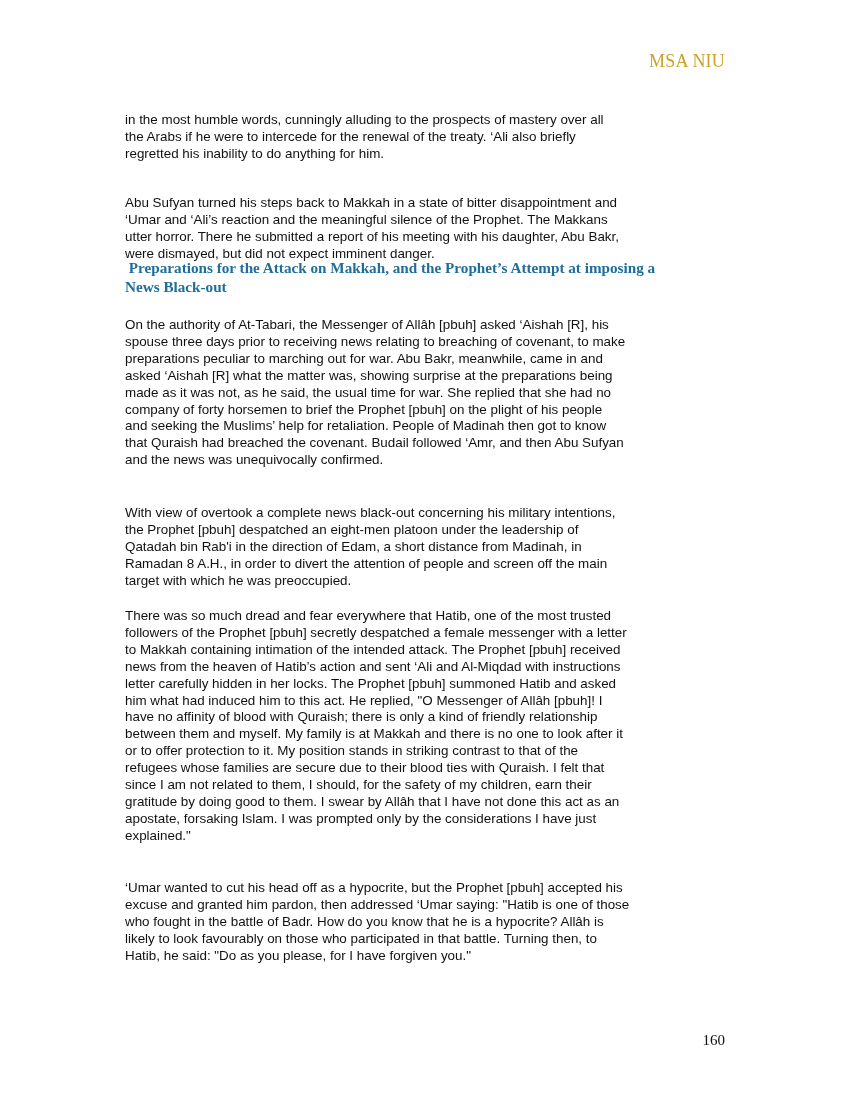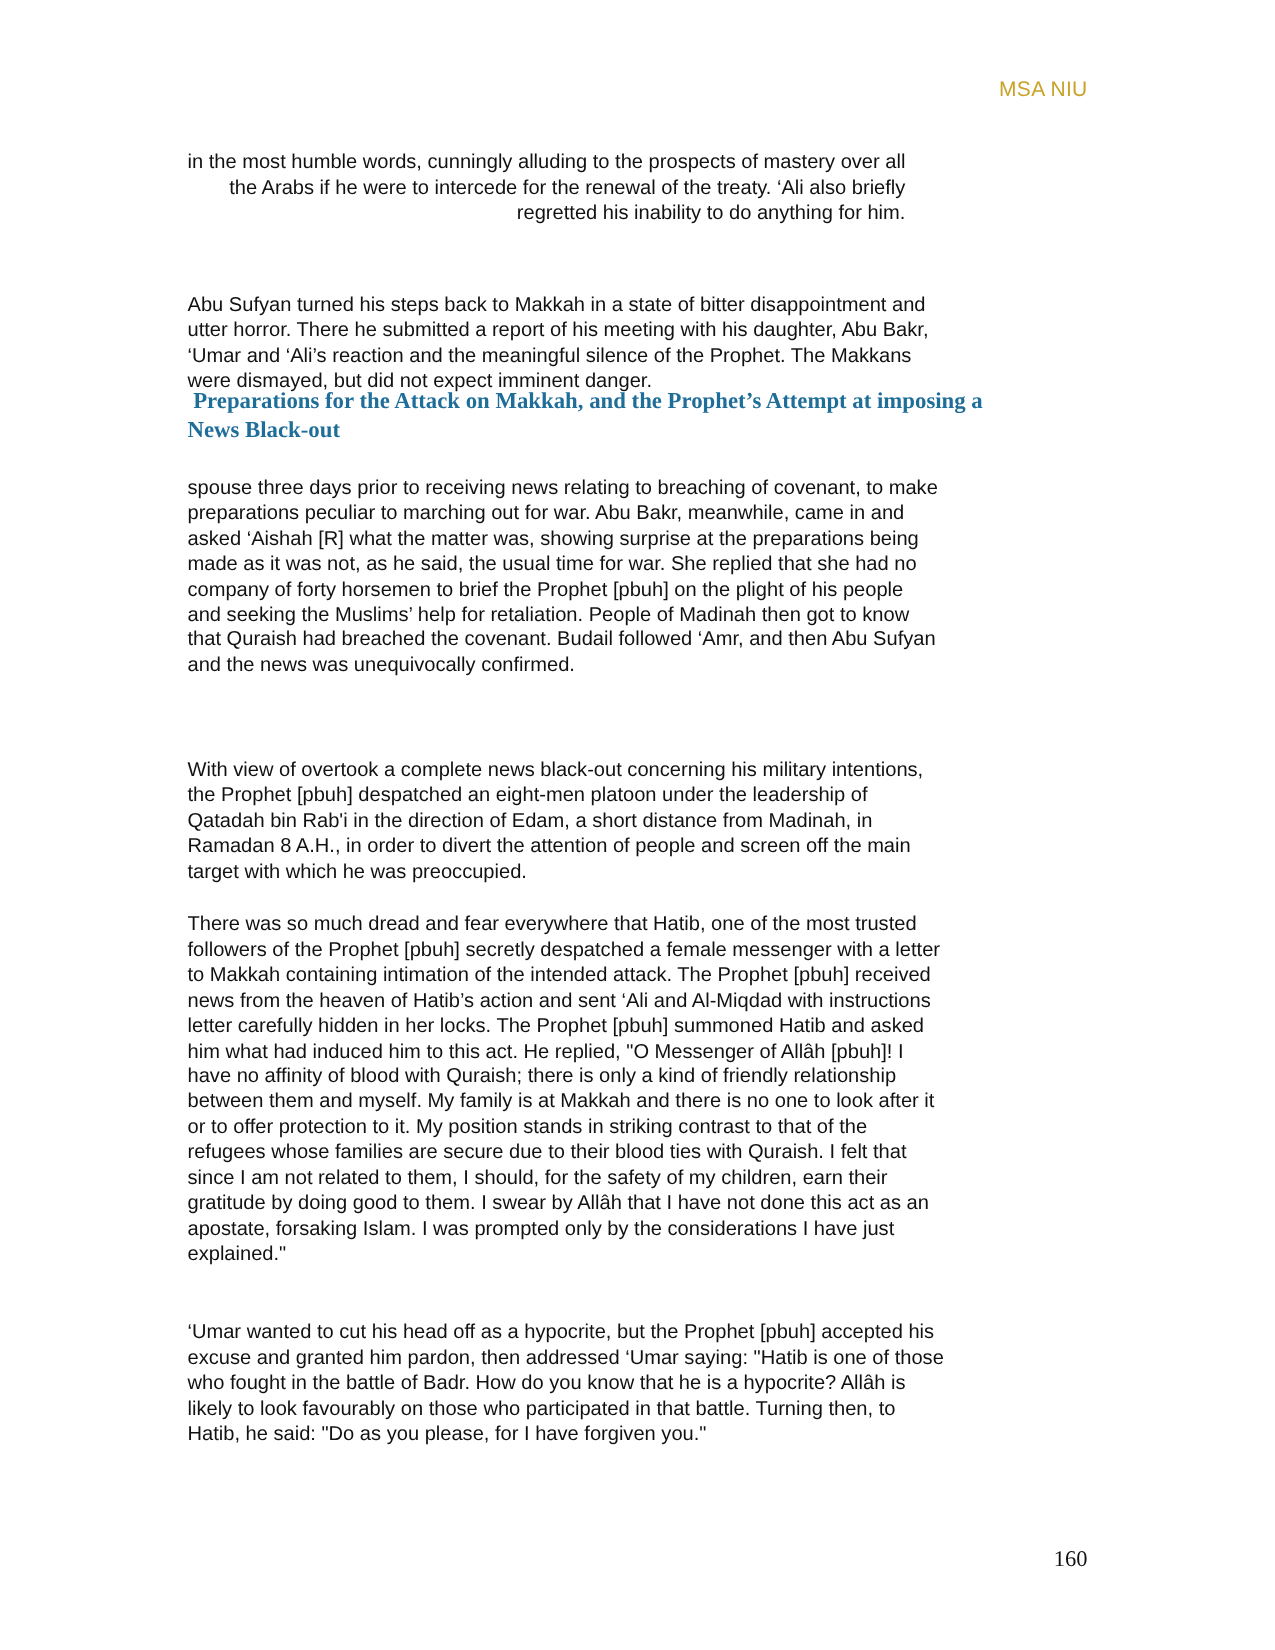--- a/index.html
+++ b/index.html
@@ -16,41 +16,41 @@
     .page {
       position: absolute;
       left: 0; top: 0;
       width: 850px; height: 1100px;
       background: #ffffff;
     }
     .running-header {
       position: absolute;
       right: 125px;
       top: 51px;
-      font-family: Liberation Sans, sans-serif;
-      font-size: 14px;
+      font-family: Liberation Serif, serif;
+      font-size: 18px;
       color: #c9a227;
       letter-spacing: 0.2px;
     }
     .content {
       position: absolute;
       left: 125px;
       top: 100px;
       width: 605px;
     }
     .para {
       font-family: "Liberation Sans", "DejaVu Sans", sans-serif;
       font-size: 13.4px;
       line-height: 16.9px;
       color: #111111;
       margin: 0;
       white-space: nowrap;
     }
     .para .line { display: block; }
-    .p1 { position: absolute; top: 0; text-align: right; }
+    .p1 { position: absolute; top: 12px; }
     .p2 { position: absolute; top: 95px; }
     .heading {
       position: absolute;
       top: 158px;
       font-family: "Liberation Serif", "DejaVu Serif", serif;
       font-weight: bold;
       font-size: 15.2px;
       line-height: 19px;
       color: #1f6e9a;
       white-space: nowrap;
@@ -80,31 +80,32 @@
   <div class="content">
 
     <p class="para p1">
       <span class="line">in the most humble words, cunningly alluding to the prospects of mastery over all</span>
       <span class="line">the Arabs if he were to intercede for the renewal of the treaty. ‘Ali also briefly</span>
       <span class="line">regretted his inability to do anything for him.</span>
     </p>
 
     <p class="para p2">
       <span class="line">Abu Sufyan turned his steps back to Makkah in a state of bitter disappointment and</span>
+      <span class="line">‘Umar and ‘Ali’s reaction and the meaningful silence of the Prophet. The Makkans</span>
       <span class="line">utter horror. There he submitted a report of his meeting with his daughter, Abu Bakr,</span>
-      <span class="line">‘Umar and ‘Ali’s reaction and the meaningful silence of the Prophet. The Makkans</span>
       <span class="line">were dismayed, but did not expect imminent danger.</span>
     </p>
 
     <h2 class="heading">
       <span class="line" style="white-space:pre;"> Preparations for the Attack on Makkah, and the Prophet’s Attempt at imposing a</span>
       <span class="line">News Black-out</span>
     </h2>
 
     <p class="para p3">
+      <span class="line">On the authority of At-Tabari, the Messenger of Allâh [pbuh] asked ‘Aishah [R], his</span>
       <span class="line">spouse three days prior to receiving news relating to breaching of covenant, to make</span>
       <span class="line">preparations peculiar to marching out for war. Abu Bakr, meanwhile, came in and</span>
       <span class="line">asked ‘Aishah [R] what the matter was, showing surprise at the preparations being</span>
       <span class="line">made as it was not, as he said, the usual time for war. She replied that she had no</span>
       <span class="line">company of forty horsemen to brief the Prophet [pbuh] on the plight of his people</span>
       <span class="line">and seeking the Muslims’ help for retaliation. People of Madinah then got to know</span>
       <span class="line">that Quraish had breached the covenant. Budail followed ‘Amr, and then Abu Sufyan</span>
       <span class="line">and the news was unequivocally confirmed.</span>
     </p>
 

